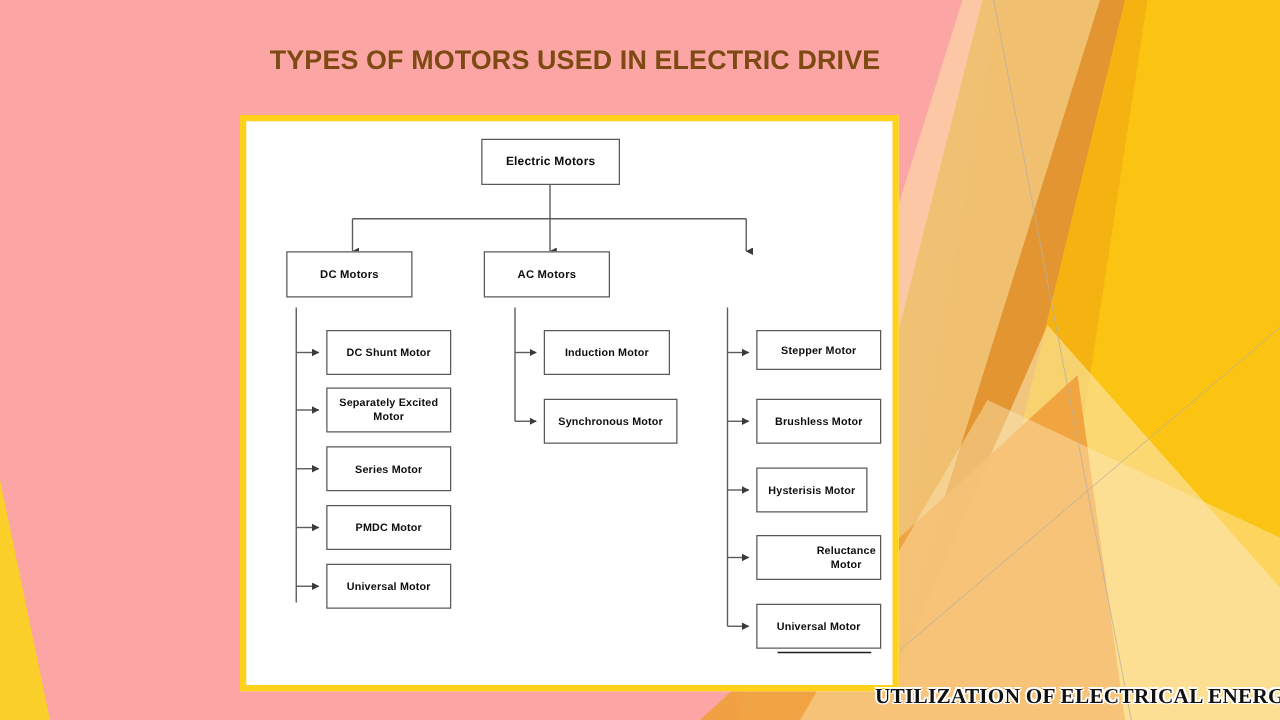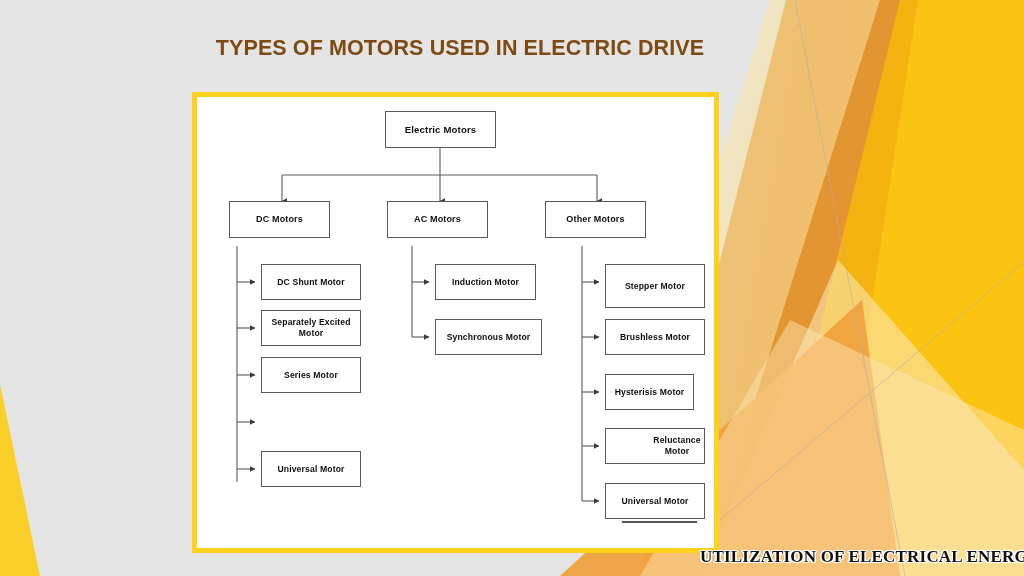--- a/index.html
+++ b/index.html
@@ -9,21 +9,21 @@
     background: #ffffff;
   }
   body {
     font-family: "Liberation Sans", sans-serif;
   }
   #slide {
     position: relative;
     width: 1024px;
     height: 576px;
     overflow: hidden;
-    background: #e5e5e5;
+    background: #fca5a5;
   }
 
   
   #bg-decor {
     position: absolute;
     inset: 0;
     width: 1024px;
     height: 576px;
     pointer-events: none;
   }
@@ -188,45 +188,45 @@
       <div class="node root" style="left:188px; top:14px; width:111px; height:37px;">
         <span>Electric Motors</span>
       </div>
 
       <div class="node level2" style="left:32px; top:104px; width:101px; height:37px;">
         <span>DC Motors</span>
       </div>
       <div class="node level2" style="left:190px; top:104px; width:101px; height:37px;">
         <span>AC Motors</span>
       </div>
-      <div class="node level2" style="left:348px; top:104px; width:101px; height:37px;">
-        <span>Other Motors</span>
-      </div>
 
       <div class="node" style="left:64px; top:167px; width:100px; height:36px;">
         <span>DC Shunt Motor</span>
       </div>
       <div class="node" style="left:64px; top:213px; width:100px; height:36px; padding:0 6px;align-items:center;">
         <span>Separately Excited Motor</span>
       </div>
       <div class="node" style="left:64px; top:260px; width:100px; height:36px;">
         <span>Series Motor</span>
       </div>
+      <div class="node" style="left:64px; top:307px; width:100px; height:36px;">
+        <span>PMDC Motor</span>
+      </div>
       <div class="node" style="left:64px; top:354px; width:100px; height:36px;">
         <span>Universal Motor</span>
       </div>
 
       <div class="node" style="left:238px; top:167px; width:101px; height:36px;">
         <span>Induction Motor</span>
       </div>
       <div class="node" style="left:238px; top:222px; width:107px; height:36px;">
         <span>Synchronous Motor</span>
       </div>
 
-      <div class="node" style="left:408px; top:167px; width:100px; height:44px;">
+      <div class="node" style="left:408px; top:167px; width:100px; height:32px;">
         <span>Stepper Motor</span>
       </div>
       <div class="node" style="left:408px; top:222px; width:100px; height:36px;">
         <span>Brushless Motor</span>
       </div>
       <div class="node" style="left:408px; top:277px; width:89px; height:36px;">
         <span>Hysterisis Motor</span>
       </div>
       <div class="node" style="left:408px; top:331px; width:100px; height:36px;padding-left:44px;">
         <span>Reluctance Motor</span>

